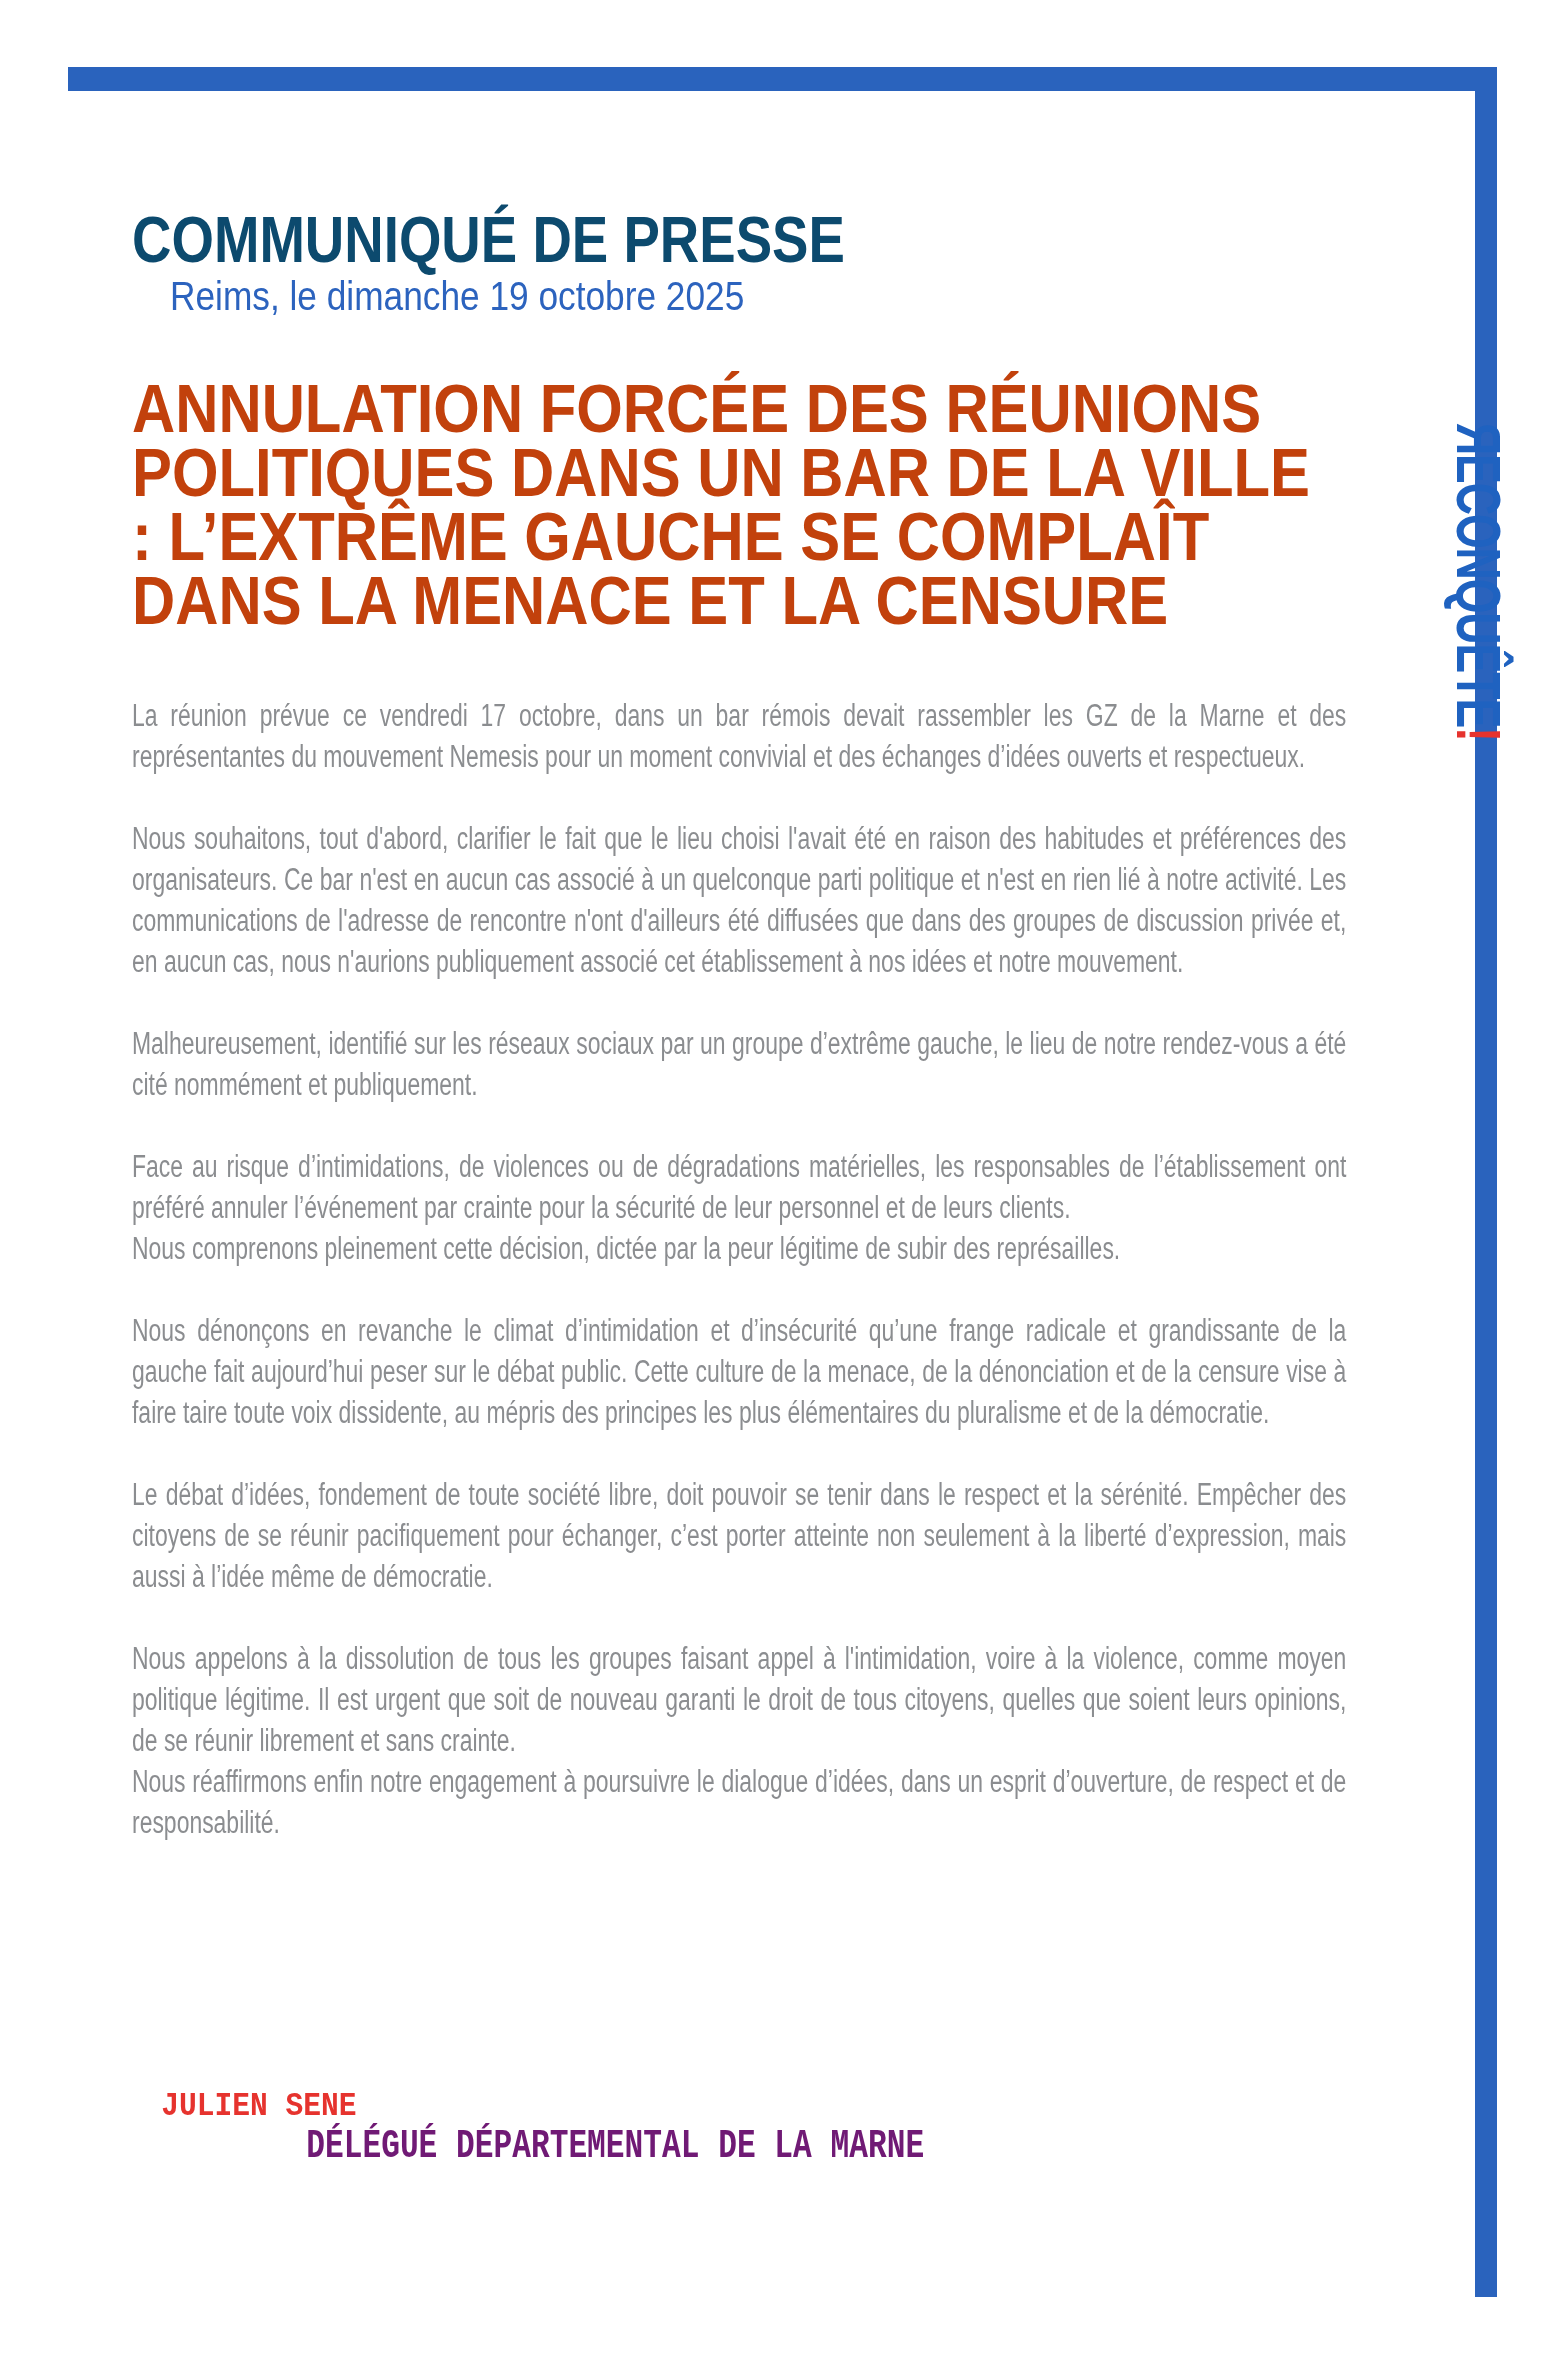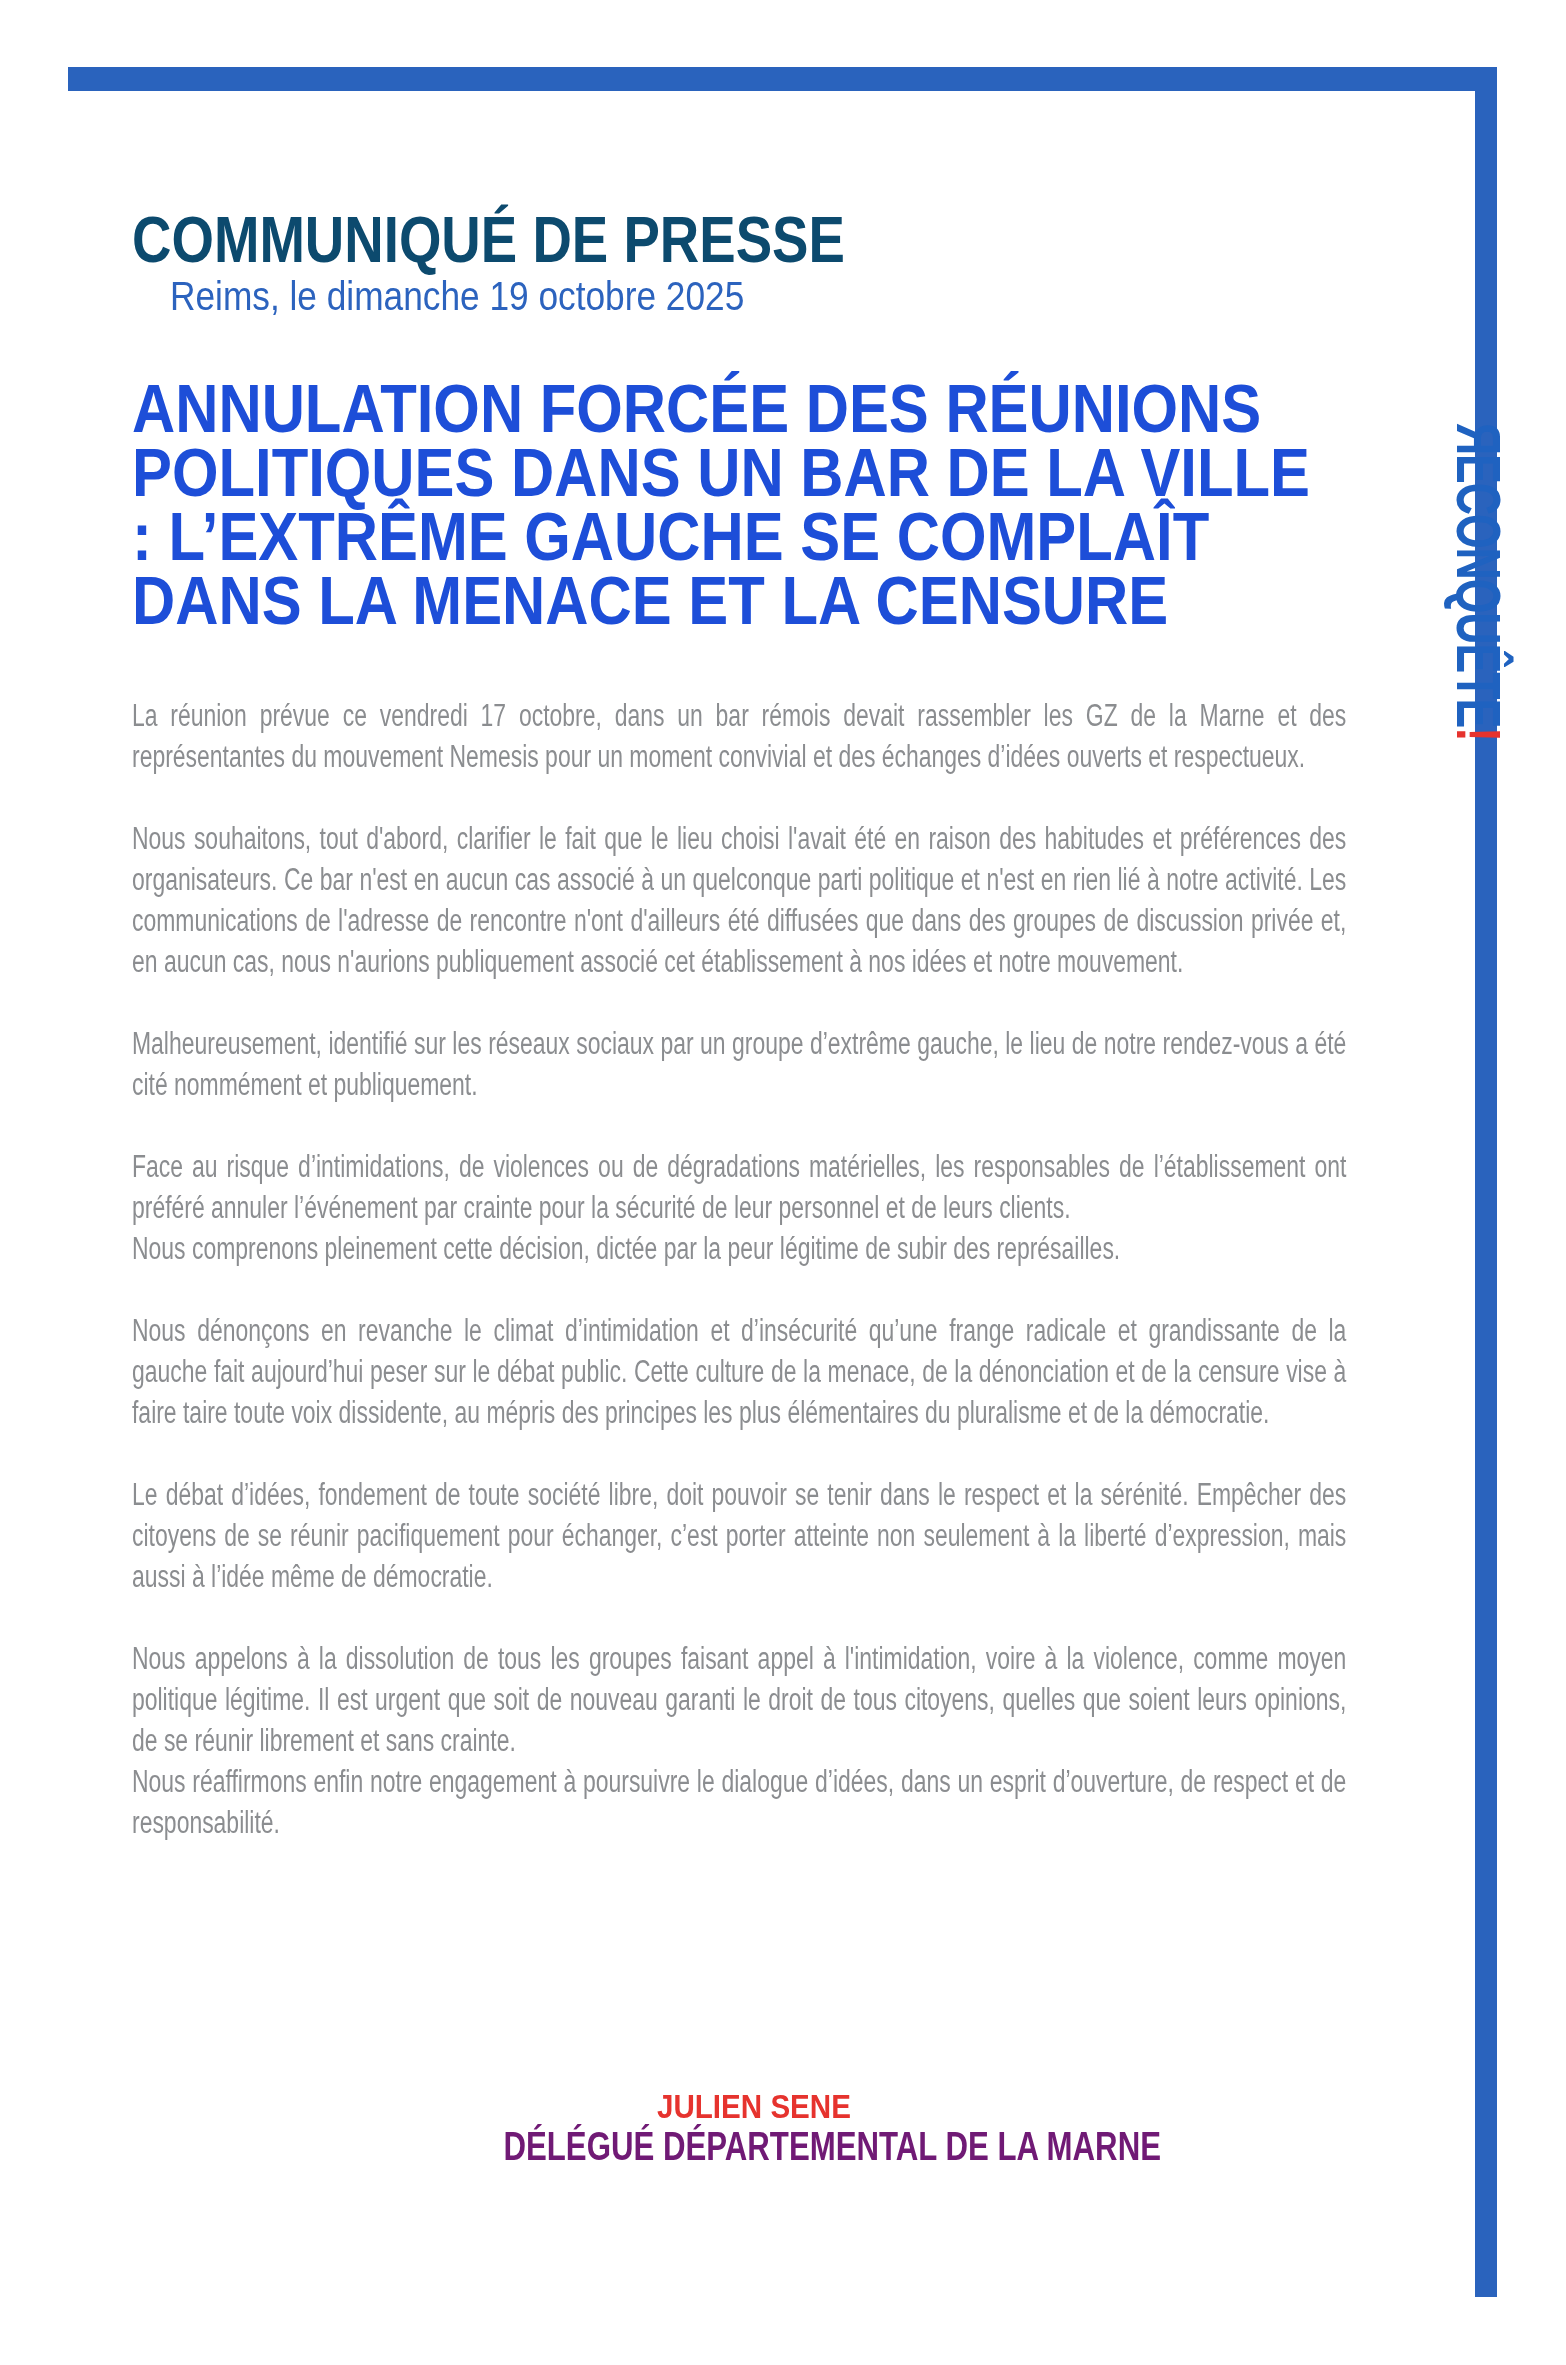--- a/index.html
+++ b/index.html
@@ -57,21 +57,21 @@
     color: #2c63be;
     white-space: nowrap;
     margin-left: 38px;
   }
   .headline {
     position: absolute;
     left: 132px; top: 376px;
     font-weight: 700;
     font-size: 68px;
     line-height: 64px;
-    color: #1d4ed8;
+    color: #c2410c;
   }
   .headline .hl-line { white-space: nowrap; }
   .scale-x { display: inline-block; transform-origin: left top; }
   .sx84 { transform: scaleX(0.84); }
   .sx86 { transform: scaleX(0.86); }
   .sx88 { transform: scaleX(0.88); }
 
   .body-copy {
     position: absolute;
     left: 132px; top: 695px;
@@ -84,21 +84,22 @@
     text-align: justify;
   }
   .para { margin: 0 0 41px 0; }
   .para.tight { margin-bottom: 0; }
   .para.last { margin-bottom: 0; }
 
   .signature {
     position: absolute;
     left: 132px; top: 2086px;
     width: 1214px;
-    text-align: center;
+    text-align: left;
+    font-family: Liberation Mono, monospace;
   }
   .sig-name {
     font-weight: 700;
     font-size: 34px;
     line-height: 41px;
     color: #e6332e;
     white-space: nowrap;
   }
   .sig-role {
     font-weight: 700;

